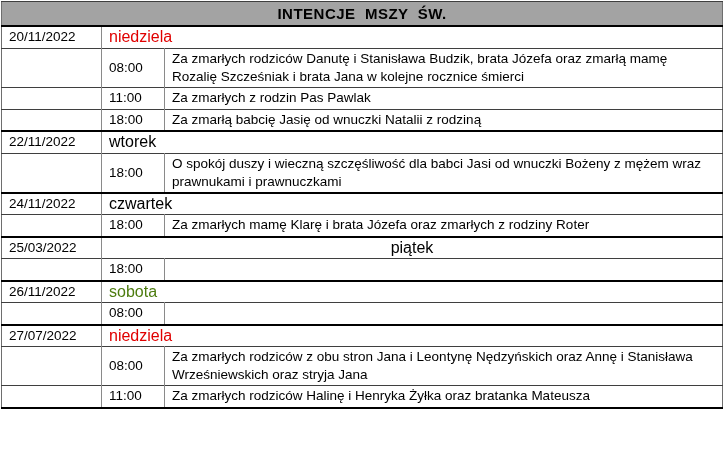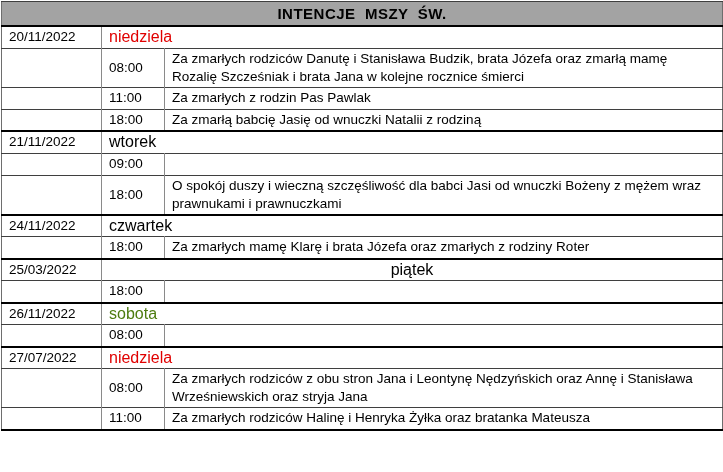--- a/index.html
+++ b/index.html
@@ -92,27 +92,22 @@
           <td class="c-date"></td>
           <td class="c-time">11:00</td>
           <td class="c-int">Za zmarłych z rodzin Pas Pawlak</td>
         </tr>
         <tr class="mass-row">
           <td class="c-date"></td>
           <td class="c-time">18:00</td>
           <td class="c-int">Za zmarłą babcię Jasię od wnuczki Natalii z rodziną</td>
         </tr>
         <tr class="date-row">
-          <td class="c-date">21/11/2022</td>
+          <td class="c-date">22/11/2022</td>
           <td class="c-day" colspan="2" style="color: rgb(0, 0, 0);">wtorek</td>
-        </tr>
-        <tr class="mass-row">
-          <td class="c-date"></td>
-          <td class="c-time">09:00</td>
-          <td class="c-int"></td>
         </tr>
         <tr class="mass-row">
           <td class="c-date"></td>
           <td class="c-time">18:00</td>
           <td class="c-int">O spokój duszy i wieczną szczęśliwość dla babci Jasi od wnuczki Bożeny z mężem wraz prawnukami i prawnuczkami</td>
         </tr>
         <tr class="date-row">
           <td class="c-date">24/11/2022</td>
           <td class="c-day" colspan="2" style="color: rgb(0, 0, 0);">czwartek</td>
         </tr>

